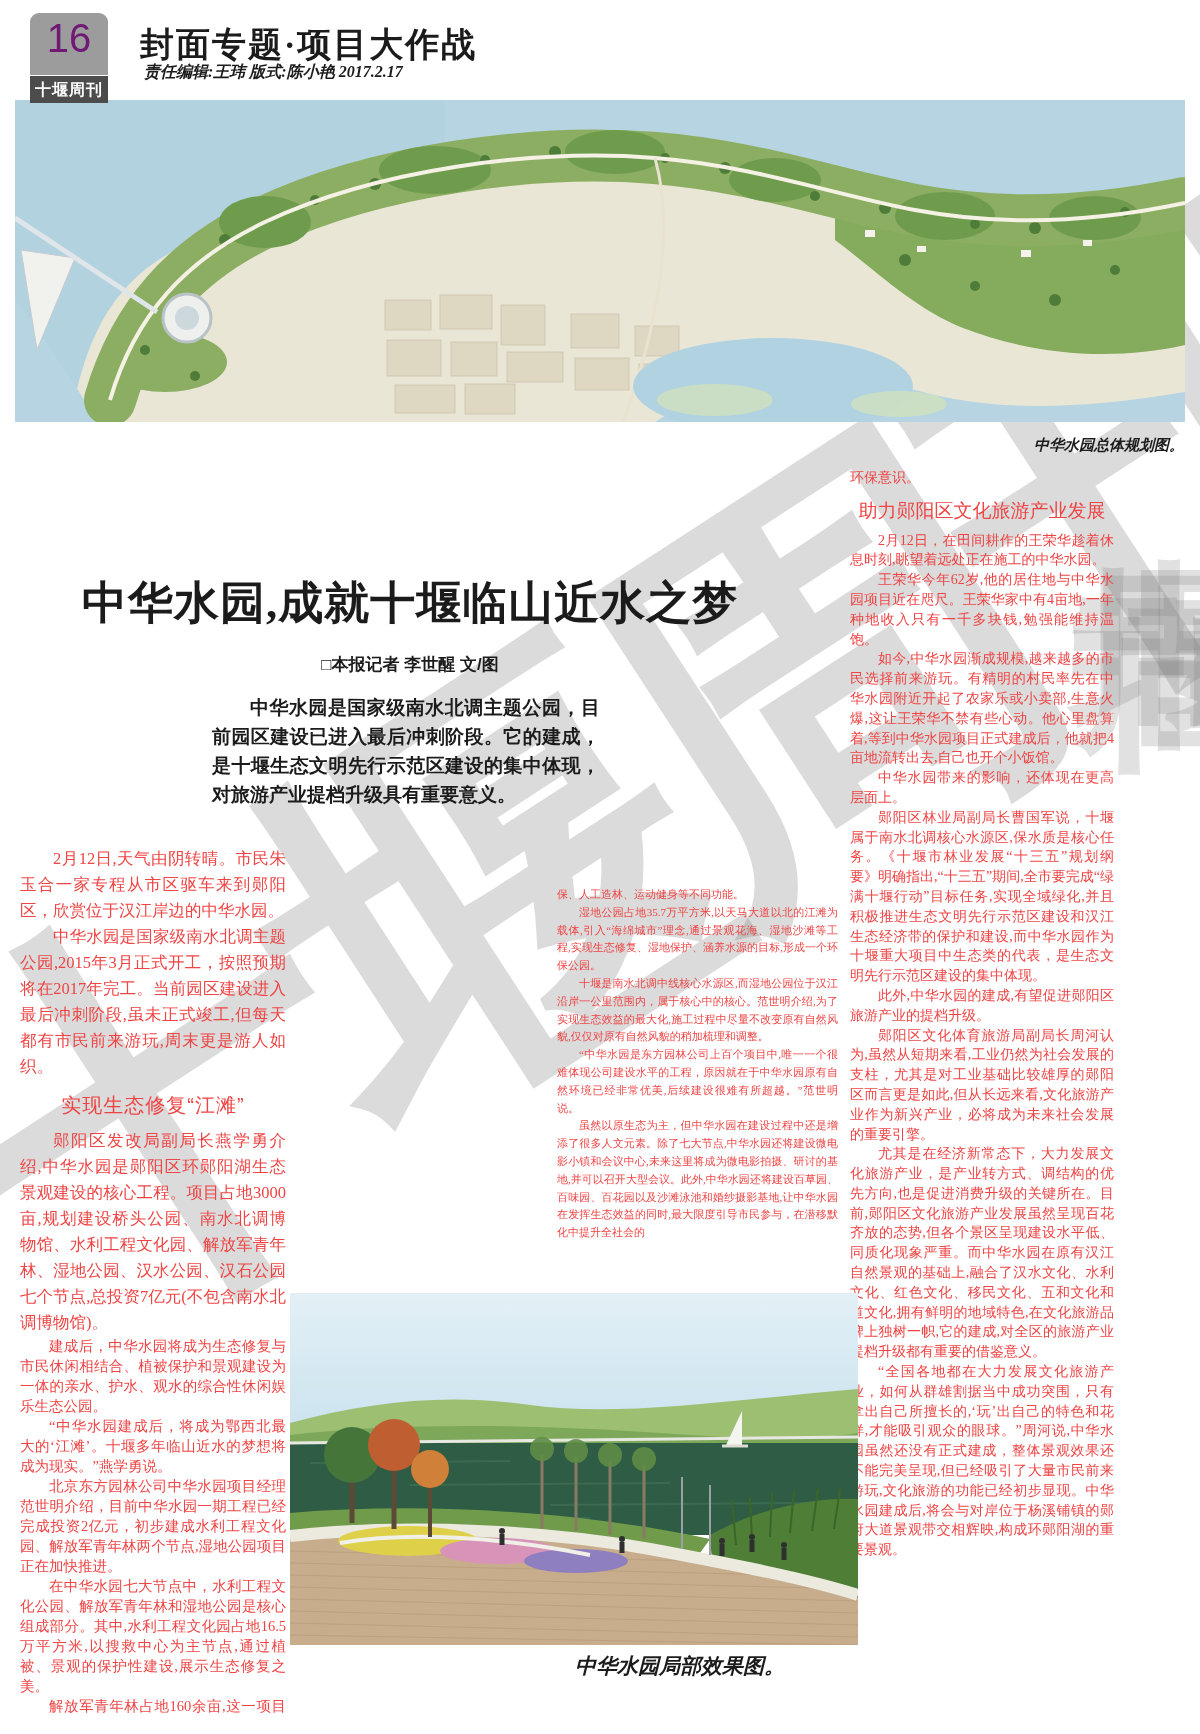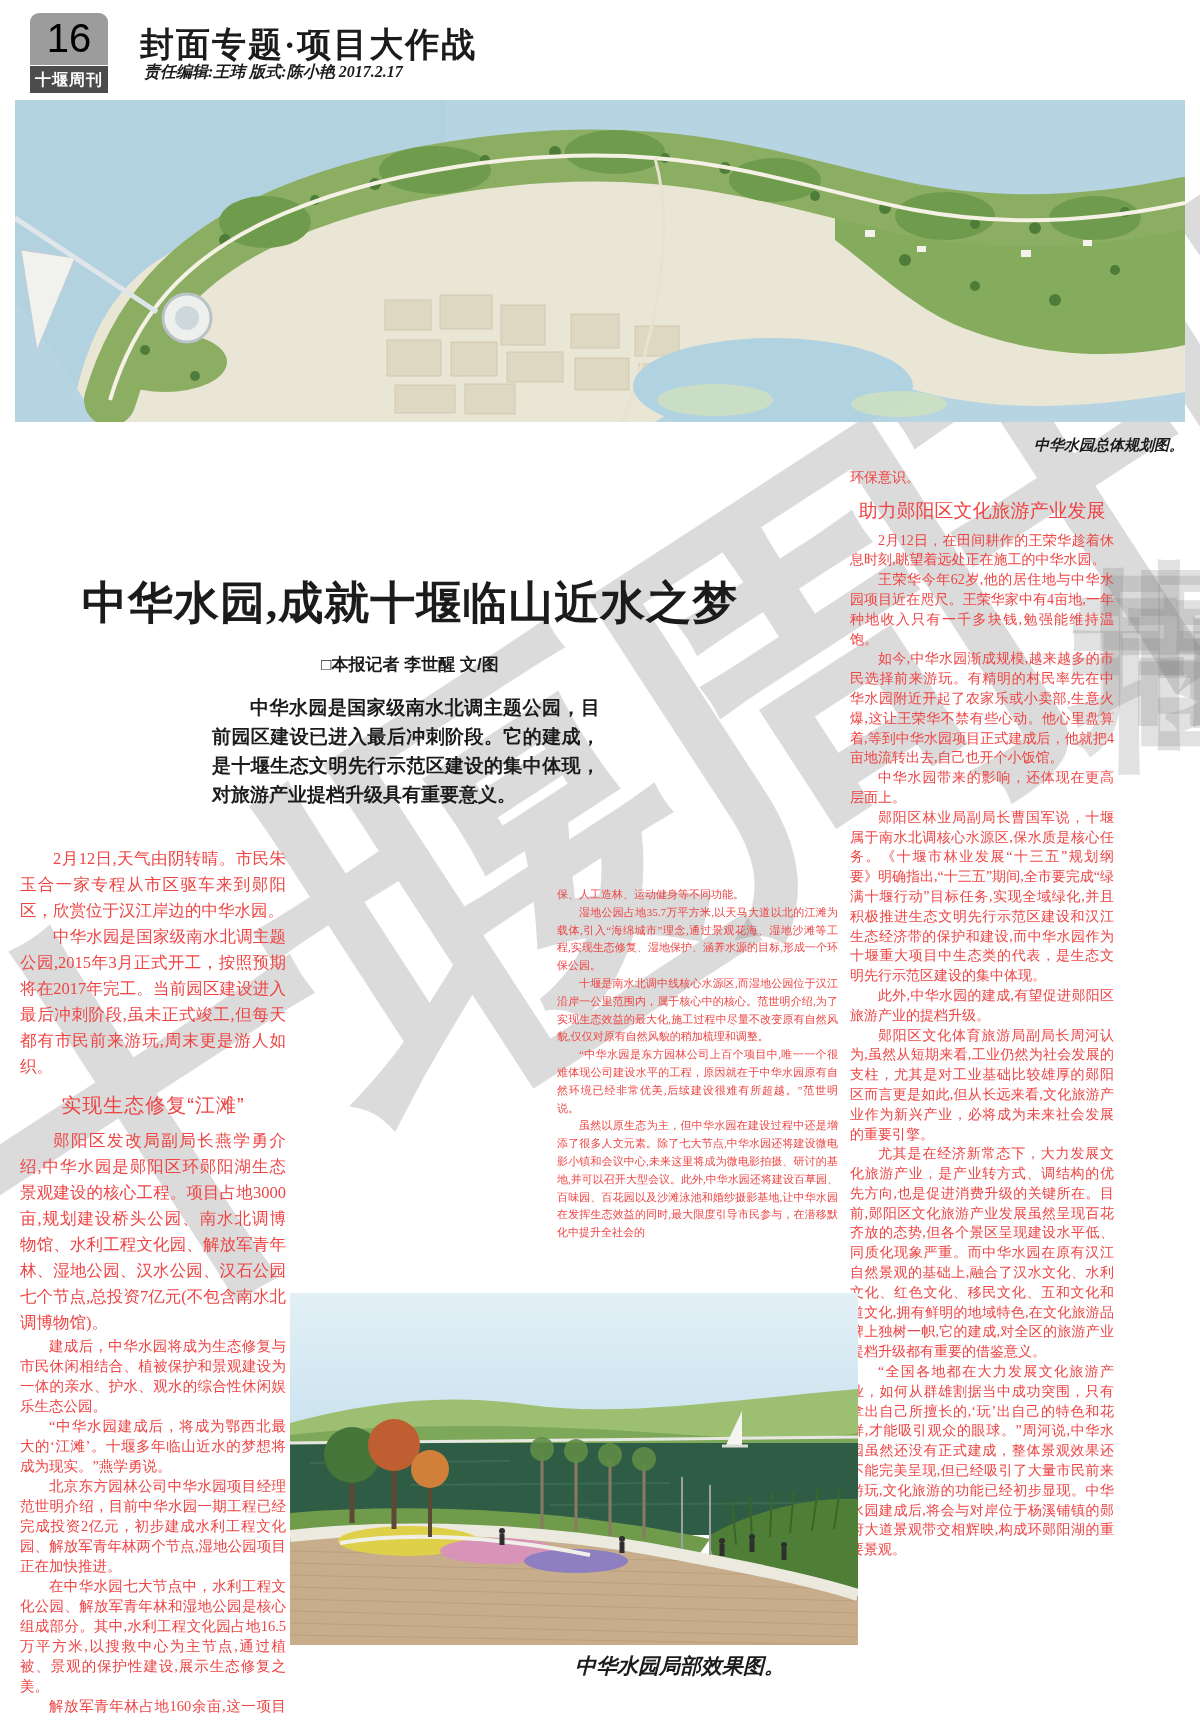--- a/index.html
+++ b/index.html
@@ -7,21 +7,21 @@
         font-family:"Liberation Serif","DejaVu Serif",serif;color:#1b1b1b;}
   
   .wm-diag{position:absolute;left:-150px;top:610px;width:1500px;text-align:center;
            font-size:430px;font-weight:bold;line-height:1;letter-spacing:-28px;white-space:nowrap;
            color:rgba(125,125,125,0.28);transform:rotate(-33deg);z-index:1;pointer-events:none;}
   .wm-vert{position:absolute;right:-70px;top:398px;writing-mode:vertical-rl;font-size:196px;line-height:1;
            font-weight:bold;letter-spacing:12px;color:rgba(128,128,128,0.24);z-index:1;pointer-events:none;}
   
   .hdr{position:absolute;left:30px;top:10px;width:1140px;height:84px;z-index:4;}
   .idx{position:absolute;left:0;top:3px;width:78px;}
-  .idx-num{height:52px;background:#9c9c9c;border-radius:9px 9px 0 0;color:#000000;font-size:40px;
+  .idx-num{height:62px;background:#9c9c9c;border-radius:9px 9px 0 0;color:#701a75;font-size:40px;
            text-align:center;line-height:50px;font-family:"Liberation Sans","DejaVu Sans",sans-serif;}
   .idx-mast{height:27px;background:#4c4c4c;color:#fff;text-align:center;line-height:27px;
             font-size:16px;font-weight:bold;margin-top:1px;letter-spacing:1px;}
   .sec-title{position:absolute;left:110px;top:12px;font-size:34px;font-weight:900;letter-spacing:2px;white-space:nowrap;}
   .sec-credits{position:absolute;left:114px;top:52px;font-size:16px;font-style:italic;font-weight:bold;white-space:nowrap;}
   
   .fig-top{position:absolute;left:15px;top:100px;width:1170px;height:322px;z-index:3;}
   .fig-bottom{position:absolute;left:290px;top:1293px;width:568px;height:352px;z-index:3;}
   .fig-top svg,.fig-bottom svg{display:block;width:100%;height:100%;}
   .cap-top{position:absolute;right:16px;top:436px;font-size:15px;font-weight:bold;font-style:italic;z-index:4;}

